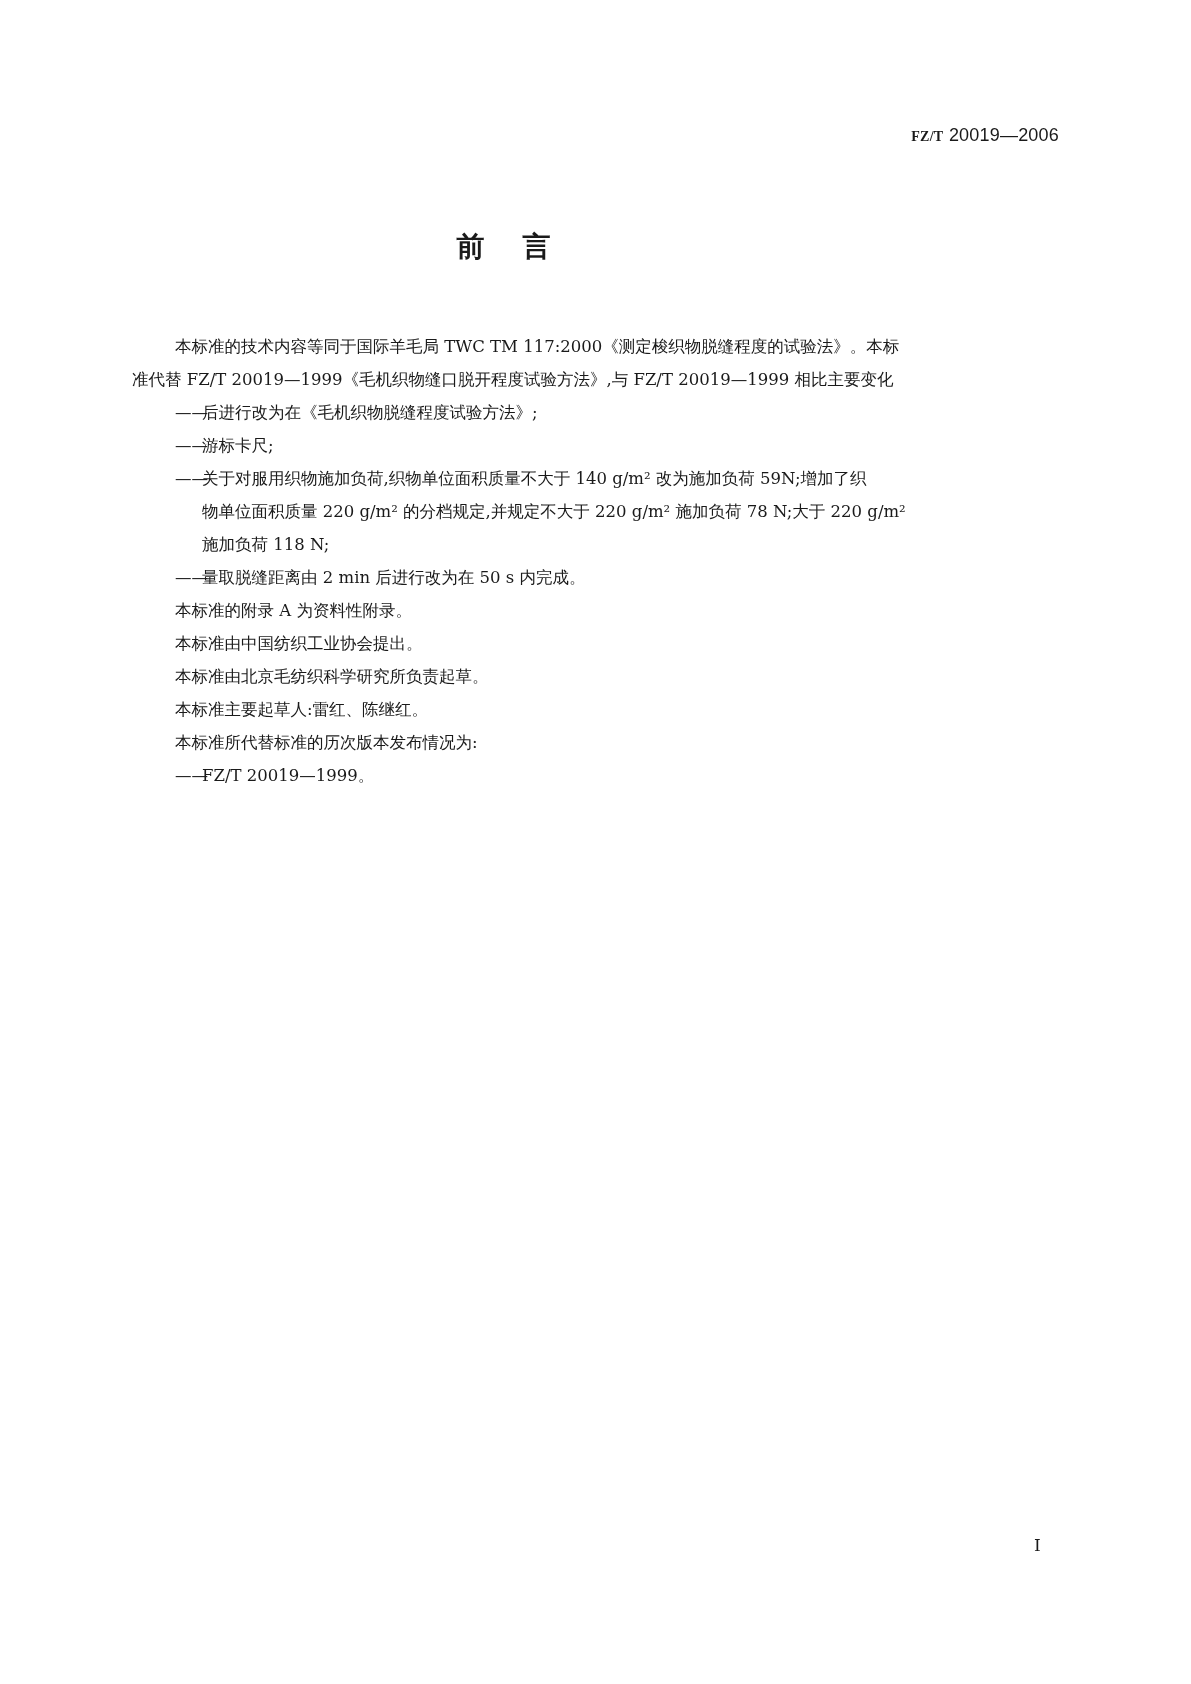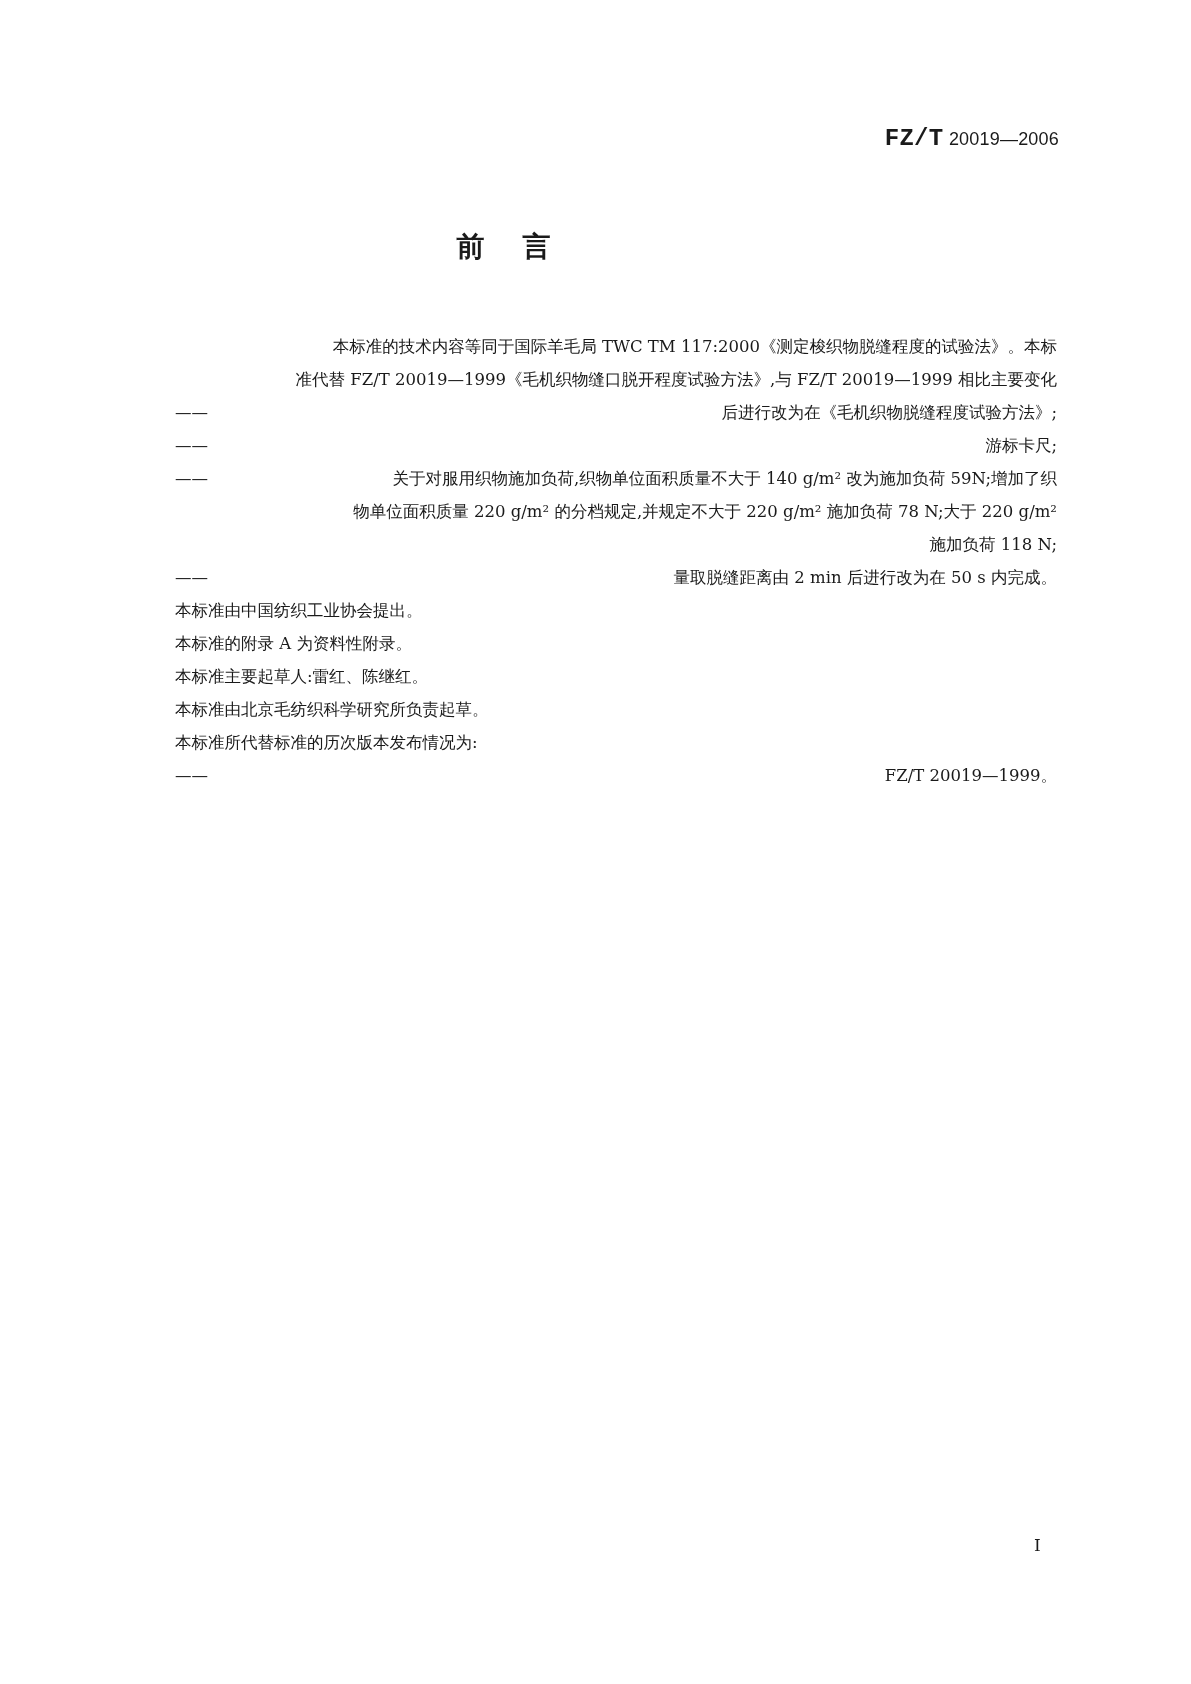--- a/index.html
+++ b/index.html
@@ -1,28 +1,28 @@
 <!DOCTYPE html>
 <html><head>
 <meta charset="utf-8">
 <style>
   html, body { margin:0; padding:0; background:#ffffff; }
   body { width:1191px; height:1684px; position:relative; overflow:hidden;
          font-family:"DejaVu Serif","Liberation Serif",serif; color:#1a1a1a; }
   .header-code { position:absolute; top:125px; right:132px; font-size:17px; letter-spacing:0.2px; }
-  .header-code .prefix { font-family:Liberation Mono, monospace; font-weight:bold; font-size:24px; }
+  .header-code .prefix { font-family:Liberation Serif, serif; font-weight:bold; font-size:14px; }
   .header-code .num { font-family:"Liberation Sans","DejaVu Sans",sans-serif; font-size:18px;text-align:center; }
   .title { position:absolute; top:228px; left:0; width:1007px; text-align:center;
            font-family:"DejaVu Sans","Liberation Sans",sans-serif; font-weight:bold; font-size:28px; letter-spacing:38px; padding-left:38px; box-sizing:border-box; }
   .body { position:absolute; top:330px; left:132px; width:925px; font-size:16.5px; line-height:33px; }
   .p { text-indent:0; margin:0; }
   .para-indent { text-indent:43px; }
   .dash-item { position:relative; padding-left:70px; margin:0; }
   .dash { position:absolute; left:43px; top:0; }
-  .line { display:block;text-align:right; }
+  .line { display:block; }
   .page-num { position:absolute; top:1535px; left:1034px; font-size:17px; }
 </style>
 </head>
 <body>
 
 <div class="header-code">
   <span class="prefix">FZ/T</span>
   <span class="num">20019—2006</span>
 </div>
 
@@ -48,24 +48,24 @@
     <span class="dash">——</span>
     <span class="line">关于对服用织物施加负荷,织物单位面积质量不大于 140 g/m² 改为施加负荷 59N;增加了织</span>
     <span class="line">物单位面积质量 220 g/m² 的分档规定,并规定不大于 220 g/m² 施加负荷 78 N;大于 220 g/m²</span>
     <span class="line">施加负荷 118 N;</span>
   </div>
   <div class="dash-item">
     <span class="dash">——</span>
     <span class="line">量取脱缝距离由 2 min 后进行改为在 50 s 内完成。</span>
   </div>
 
+  <div class="p para-indent">本标准的附录 A 为资料性附录。</div>
   <div class="p para-indent">本标准由中国纺织工业协会提出。</div>
-  <div class="p para-indent">本标准的附录 A 为资料性附录。</div>
+  <div class="p para-indent">本标准由北京毛纺织科学研究所负责起草。</div>
   <div class="p para-indent">本标准主要起草人:雷红、陈继红。</div>
-  <div class="p para-indent">本标准由北京毛纺织科学研究所负责起草。</div>
   <div class="p para-indent">本标准所代替标准的历次版本发布情况为:</div>
 
   <div class="dash-item">
     <span class="dash">——</span>
     <span class="line">FZ/T 20019—1999。</span>
   </div>
 </div>
 
 <div class="page-num">I</div>
 

